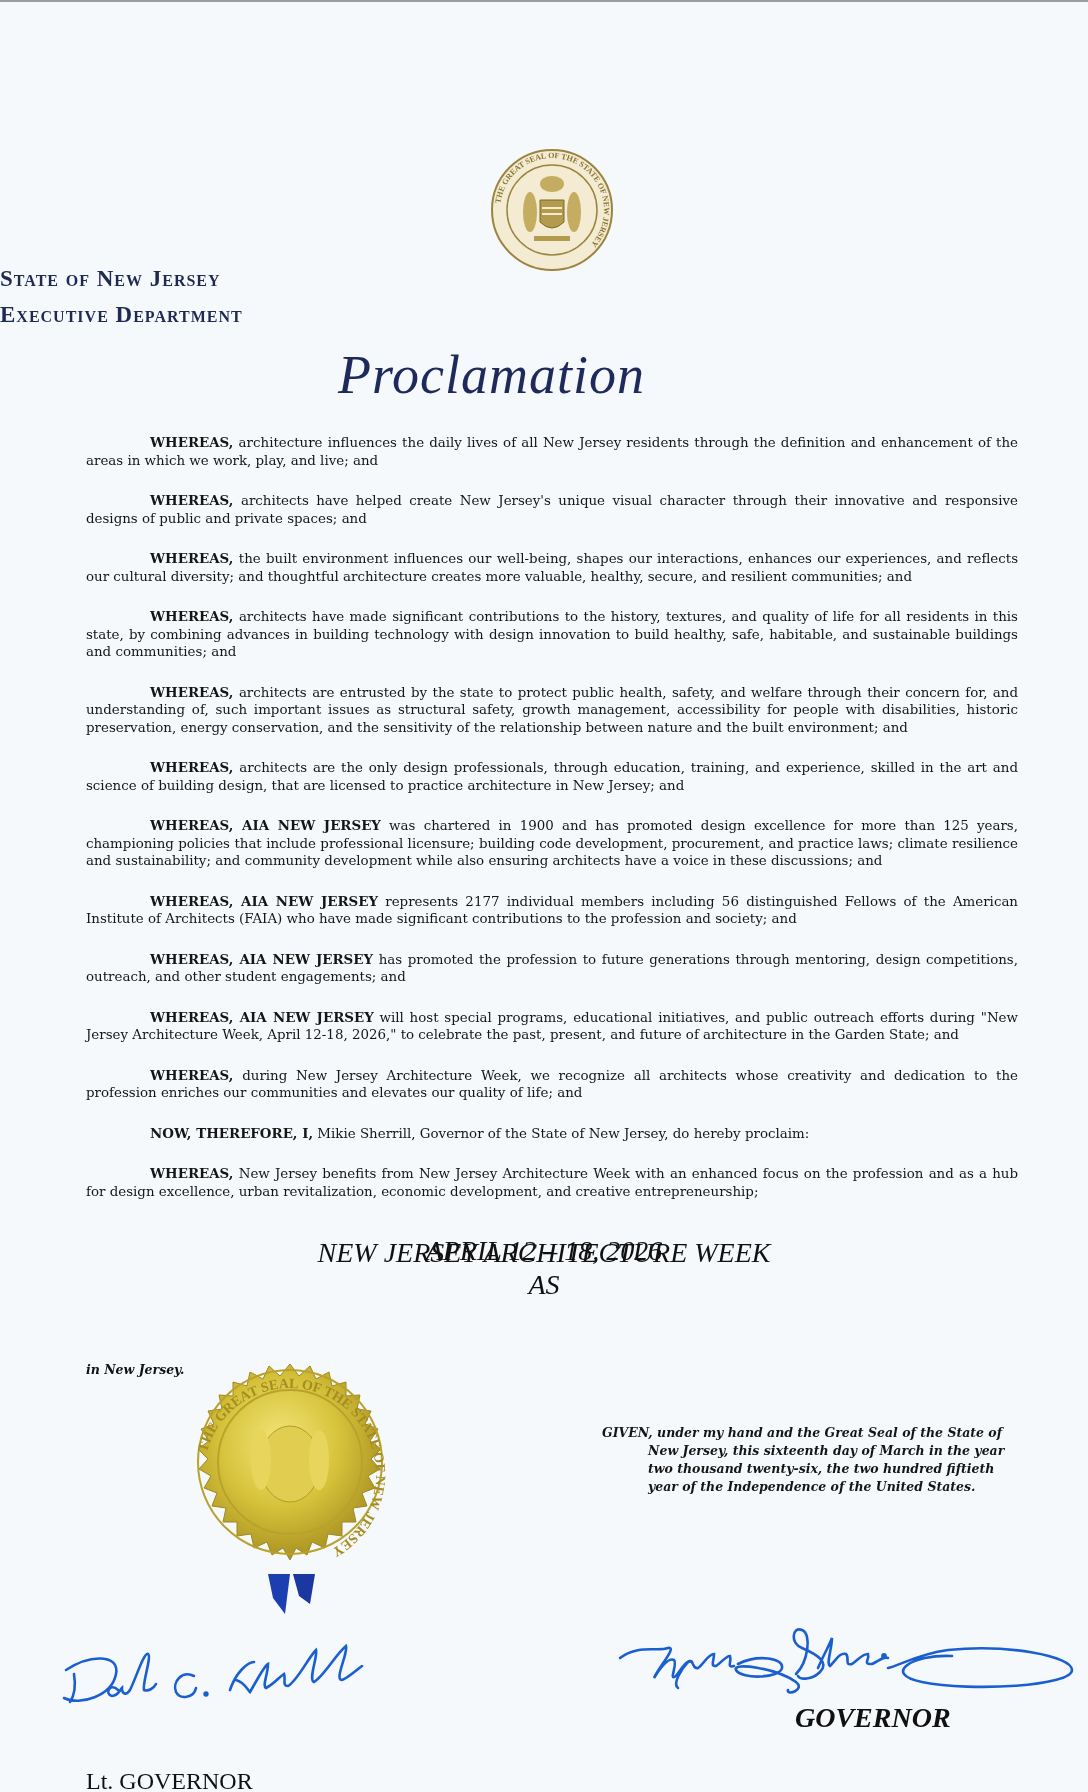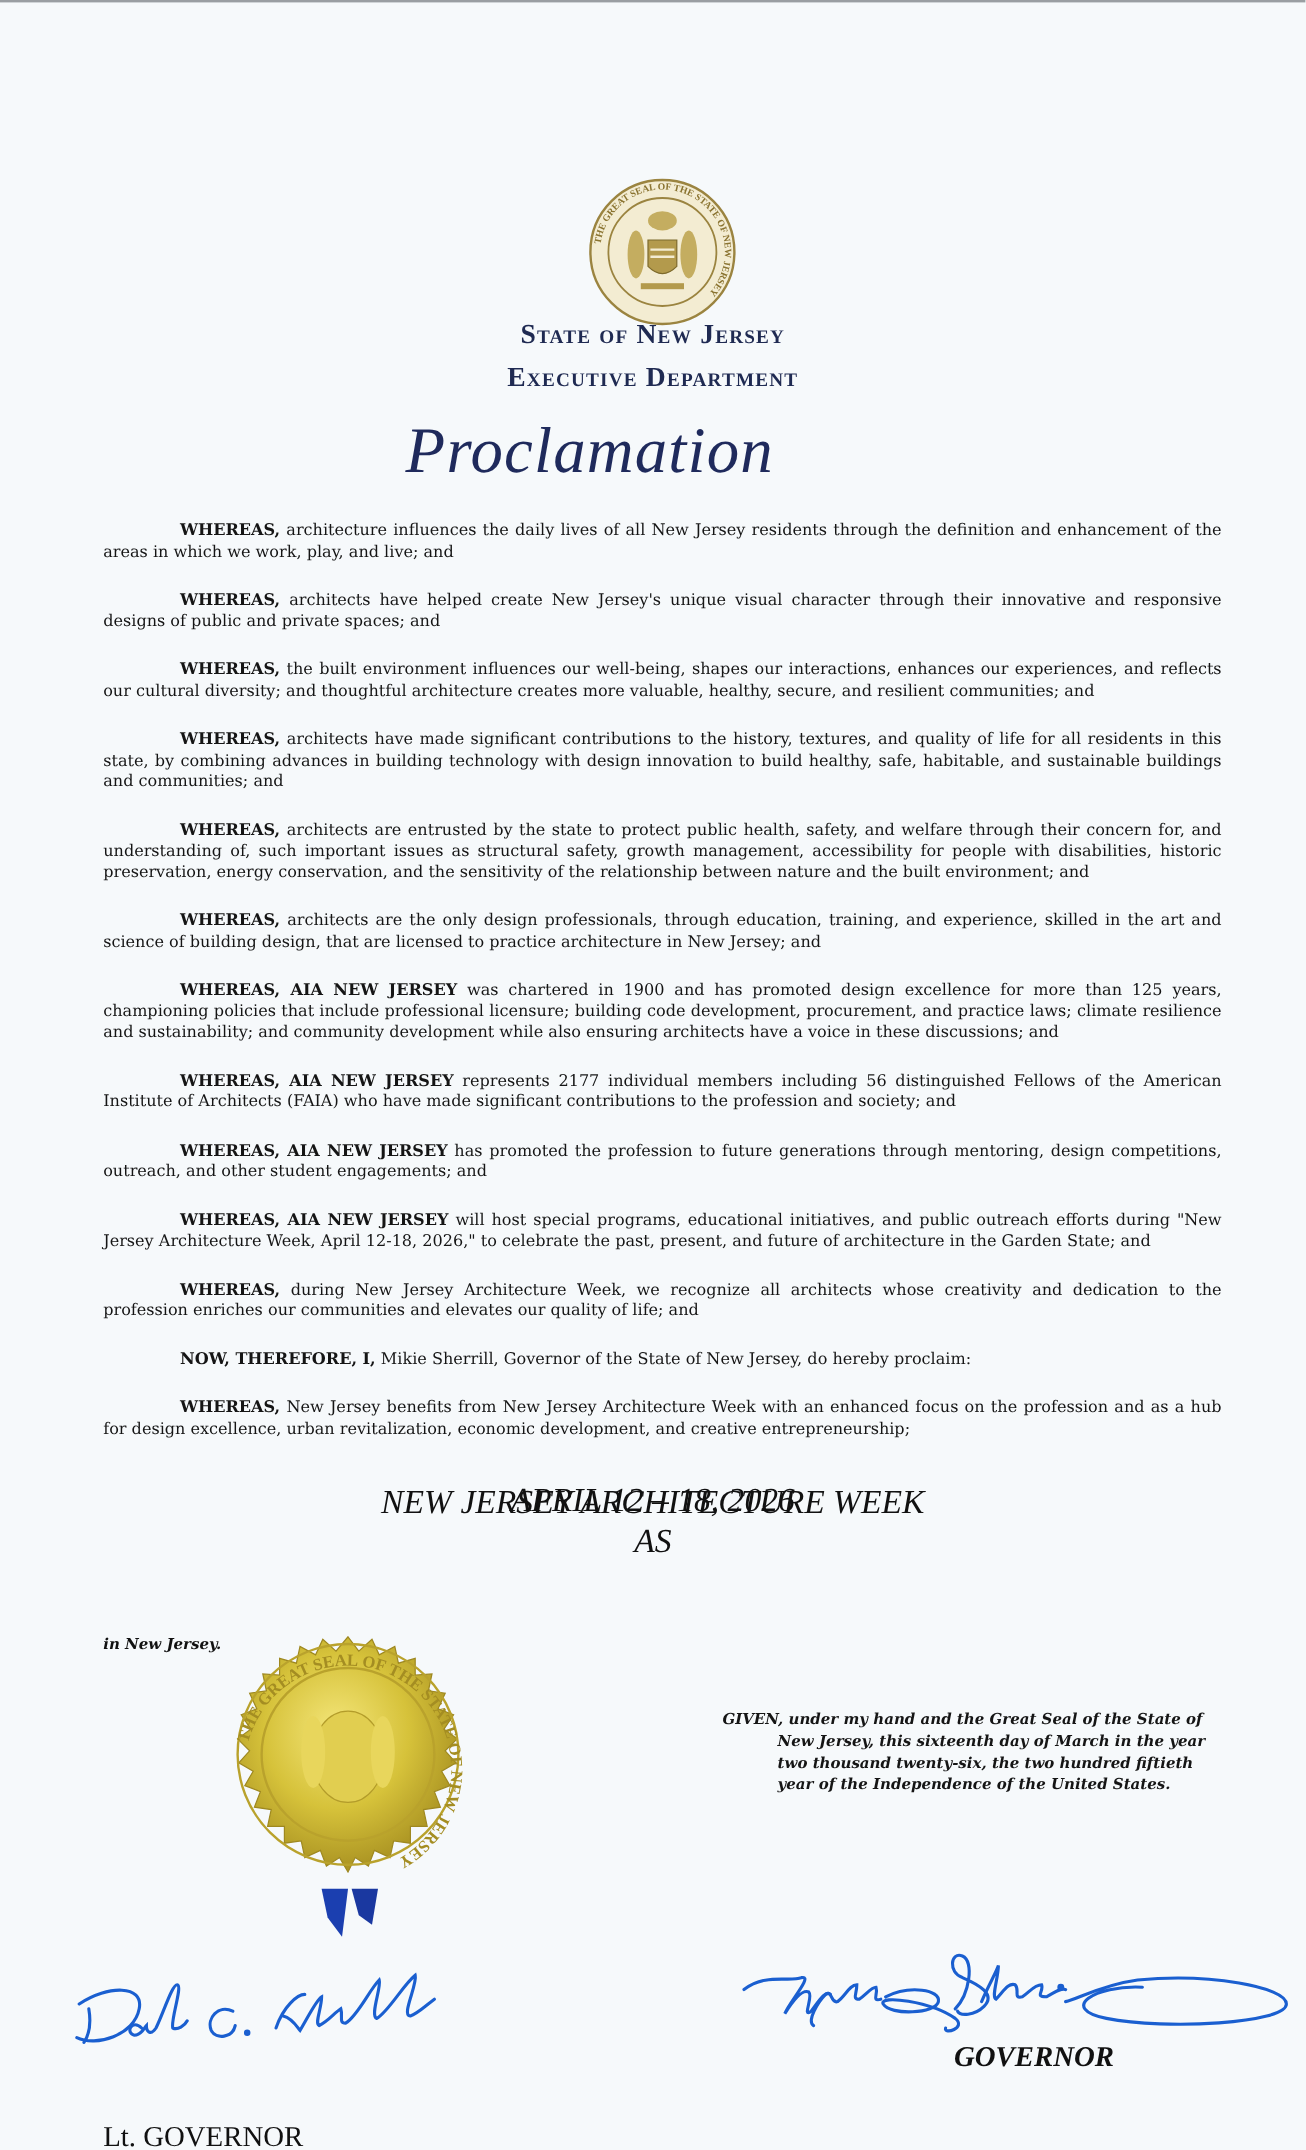--- a/index.html
+++ b/index.html
@@ -12,21 +12,21 @@
       color: #1a1a1a;
     }
     .top-rule {
       position: absolute; left: 0; top: 0; width: 1088px; height: 2px;
       background: #9a9ea2;
     }
     .seal-top {
       position: absolute; left: 490px; top: 148px; width: 124px; height: 124px;
     }
     .hdr {
-      position: absolute; left: 0; width: 1088px; text-align: center;
+      position: absolute; left: 0; width: 1088px; text-align: left;
       font-family: "Liberation Serif", serif; font-weight: bold;
       color: #1f2a52; letter-spacing: 1px;
       font-variant: small-caps;
     }
     .hdr1 { top: 266px; font-size: 23px; }
     .hdr2 { top: 302px; font-size: 23px; }
     .proclamation {
       position: absolute; left: 0; top: 344px; width: 983px; text-align: center;
       font-family: "Liberation Serif", serif; font-style: italic;
       font-size: 54px; color: #1f2a5c; letter-spacing: 1px;
@@ -60,21 +60,21 @@
     .sig { position: absolute; }
     .sig-lt { left: 60px; top: 1640px; width: 380px; height: 90px; }
     .sig-gov { left: 608px; top: 1618px; width: 470px; height: 90px; }
     .title-lt {
       position: absolute; left: 86px; top: 1768px;
       font-family: "Liberation Serif", serif; font-size: 24px; color: #111;
     }
     .title-gov {
       position: absolute; left: 795px; top: 1702px;
       font-family: "Liberation Serif", serif; font-style: italic; font-weight: bold;
-      font-size: 24px; color: #111;
+      font-size: 28px; color: #111;
     }
   </style>
 </head>
 <body>
 
 <div class="top-rule"></div>
 
 <svg class="seal-top" viewBox="0 0 124 124">
   <circle cx="62" cy="62" r="60" fill="#f3ecd2" stroke="#9b8440" stroke-width="2"></circle>
   <circle cx="62" cy="62" r="45" fill="none" stroke="#9b8440" stroke-width="1.5"></circle>

